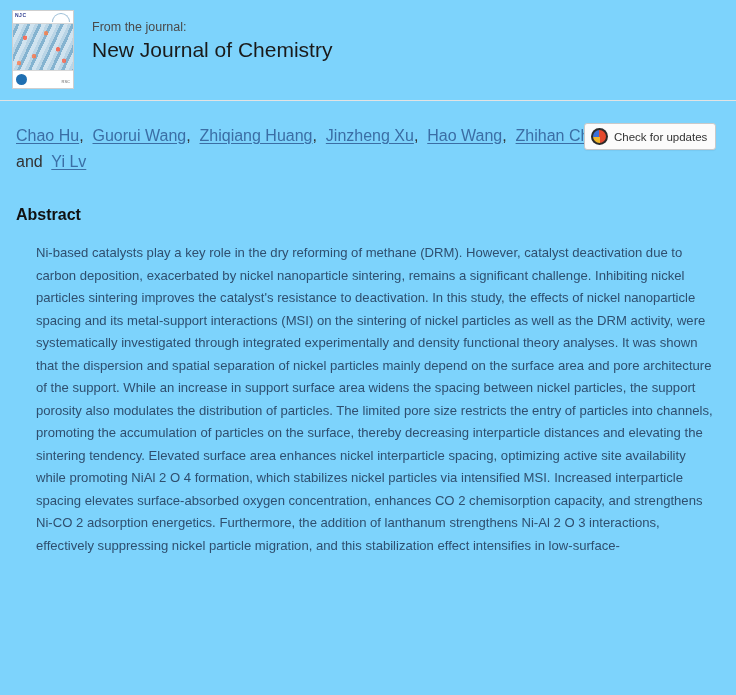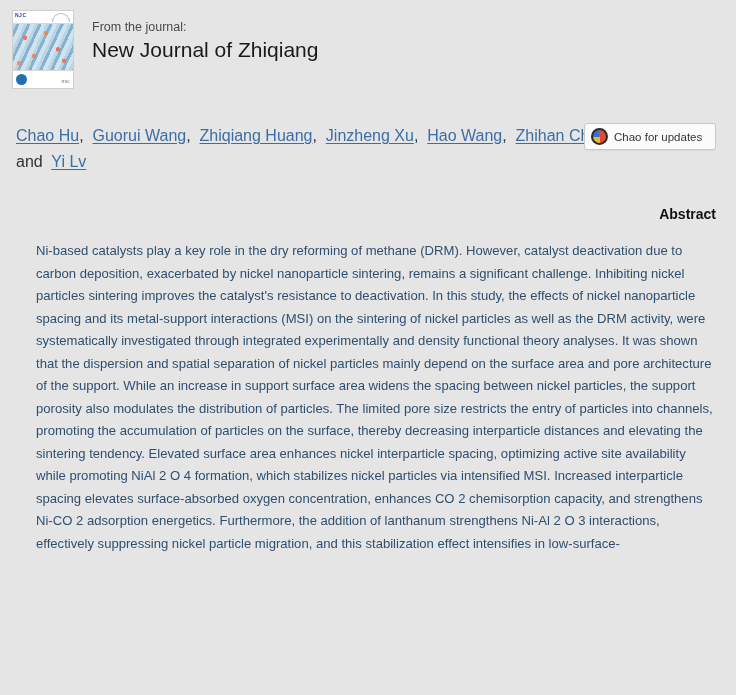--- a/index.html
+++ b/index.html
@@ -6,21 +6,21 @@
   html, body {
     margin: 0; padding: 0;
     width: 736px; height: 695px;
     background: #ffffff;
     font-family: "Liberation Sans", sans-serif;
     overflow: hidden;
   }
   .page {
     position: relative;
     width: 736px; height: 695px;
-    background: #e5e5e5;
+    background: #7dd3fc;
   }
 
   
   .journal-header {
     display: flex;
     align-items: flex-start;
     padding: 10px 16px 12px 10px;
     border-bottom: 1px solid #e3e3e3;
     height: 101px;
   }
@@ -148,25 +148,24 @@
   }
   .authors a {
     color: #3b6ea5;
     text-decoration: underline;
     text-underline-offset: 2px;
     cursor: pointer;
   }
   .authors .sep { color: #333; }
 
   h2.abstract-head {
-    font-size: 14px;
+    font-size: 16px;
     font-weight: bold;
     color: #111;
     margin: 0 0 18px 0;
-    text-align: right;
   }
   .abstract-body {
     font-size: 13.1px;
     line-height: 1.72;
     color: #2f4f6f;
     max-width: 700px;
     text-align: left;
     margin-left: 20px;
   }
 </style>
@@ -181,29 +180,29 @@
       <div class="cover-njc">NJC</div>
       <div class="cover-arc"></div>
       <div class="cover-art"></div>
       <div class="cover-bottom">
         <div class="cover-logo"></div>
         <div class="cover-caption">RSC</div>
       </div>
     </div>
     <div class="journal-text">
       <div class="journal-from">From the journal:</div>
-      <div class="journal-name">New Journal of Zhiqiang</div>
+      <div class="journal-name">New Journal of Chemistry</div>
     </div>
   </div>
 
   <div class="article">
 
     <div class="check-updates">
       <div class="cu-badge"></div>
-      <div class="cu-label">Chao for updates</div>
+      <div class="cu-label">Check for updates</div>
     </div>
 
 
     <div class="authors"><a>Chao Hu</a><span class="sep">,&nbsp; </span><a>Guorui Wang</a><span class="sep">,&nbsp; </span><a>Zhiqiang Huang</a><span class="sep">,&nbsp; </span><a>Jinzheng Xu</a><span class="sep">,&nbsp; </span><a>Hao Wang</a><span class="sep">,&nbsp; </span><a>Zhihan Chen</a><span class="sep">,&nbsp; </span><a>Gang Zhao</a><span class="sep">&nbsp; and&nbsp; </span><a>Yi Lv</a></div>
 
     <h2 class="abstract-head">Abstract</h2>
 
     <div class="abstract-body">Ni-based catalysts play a key role in the dry reforming of methane (DRM). However, catalyst deactivation due to carbon deposition, exacerbated by nickel nanoparticle sintering, remains a significant challenge. Inhibiting nickel particles sintering improves the catalyst's resistance to deactivation. In this study, the effects of nickel nanoparticle spacing and its metal-support interactions (MSI) on the sintering of nickel particles as well as the DRM activity, were systematically investigated through integrated experimentally and density functional theory analyses. It was shown that the dispersion and spatial separation of nickel particles mainly depend on the surface area and pore architecture of the support. While an increase in support surface area widens the spacing between nickel particles, the support porosity also modulates the distribution of particles. The limited pore size restricts the entry of particles into channels, promoting the accumulation of particles on the surface, thereby decreasing interparticle distances and elevating the sintering tendency. Elevated surface area enhances nickel interparticle spacing, optimizing active site availability while promoting NiAl 2 O 4 formation, which stabilizes nickel particles via intensified MSI. Increased interparticle spacing elevates surface-absorbed oxygen concentration, enhances CO 2 chemisorption capacity, and strengthens Ni-CO 2 adsorption energetics. Furthermore, the addition of lanthanum strengthens Ni-Al 2 O 3 interactions, effectively suppressing nickel particle migration, and this stabilization effect intensifies in low-surface-</div>
   </div>
 </div>

